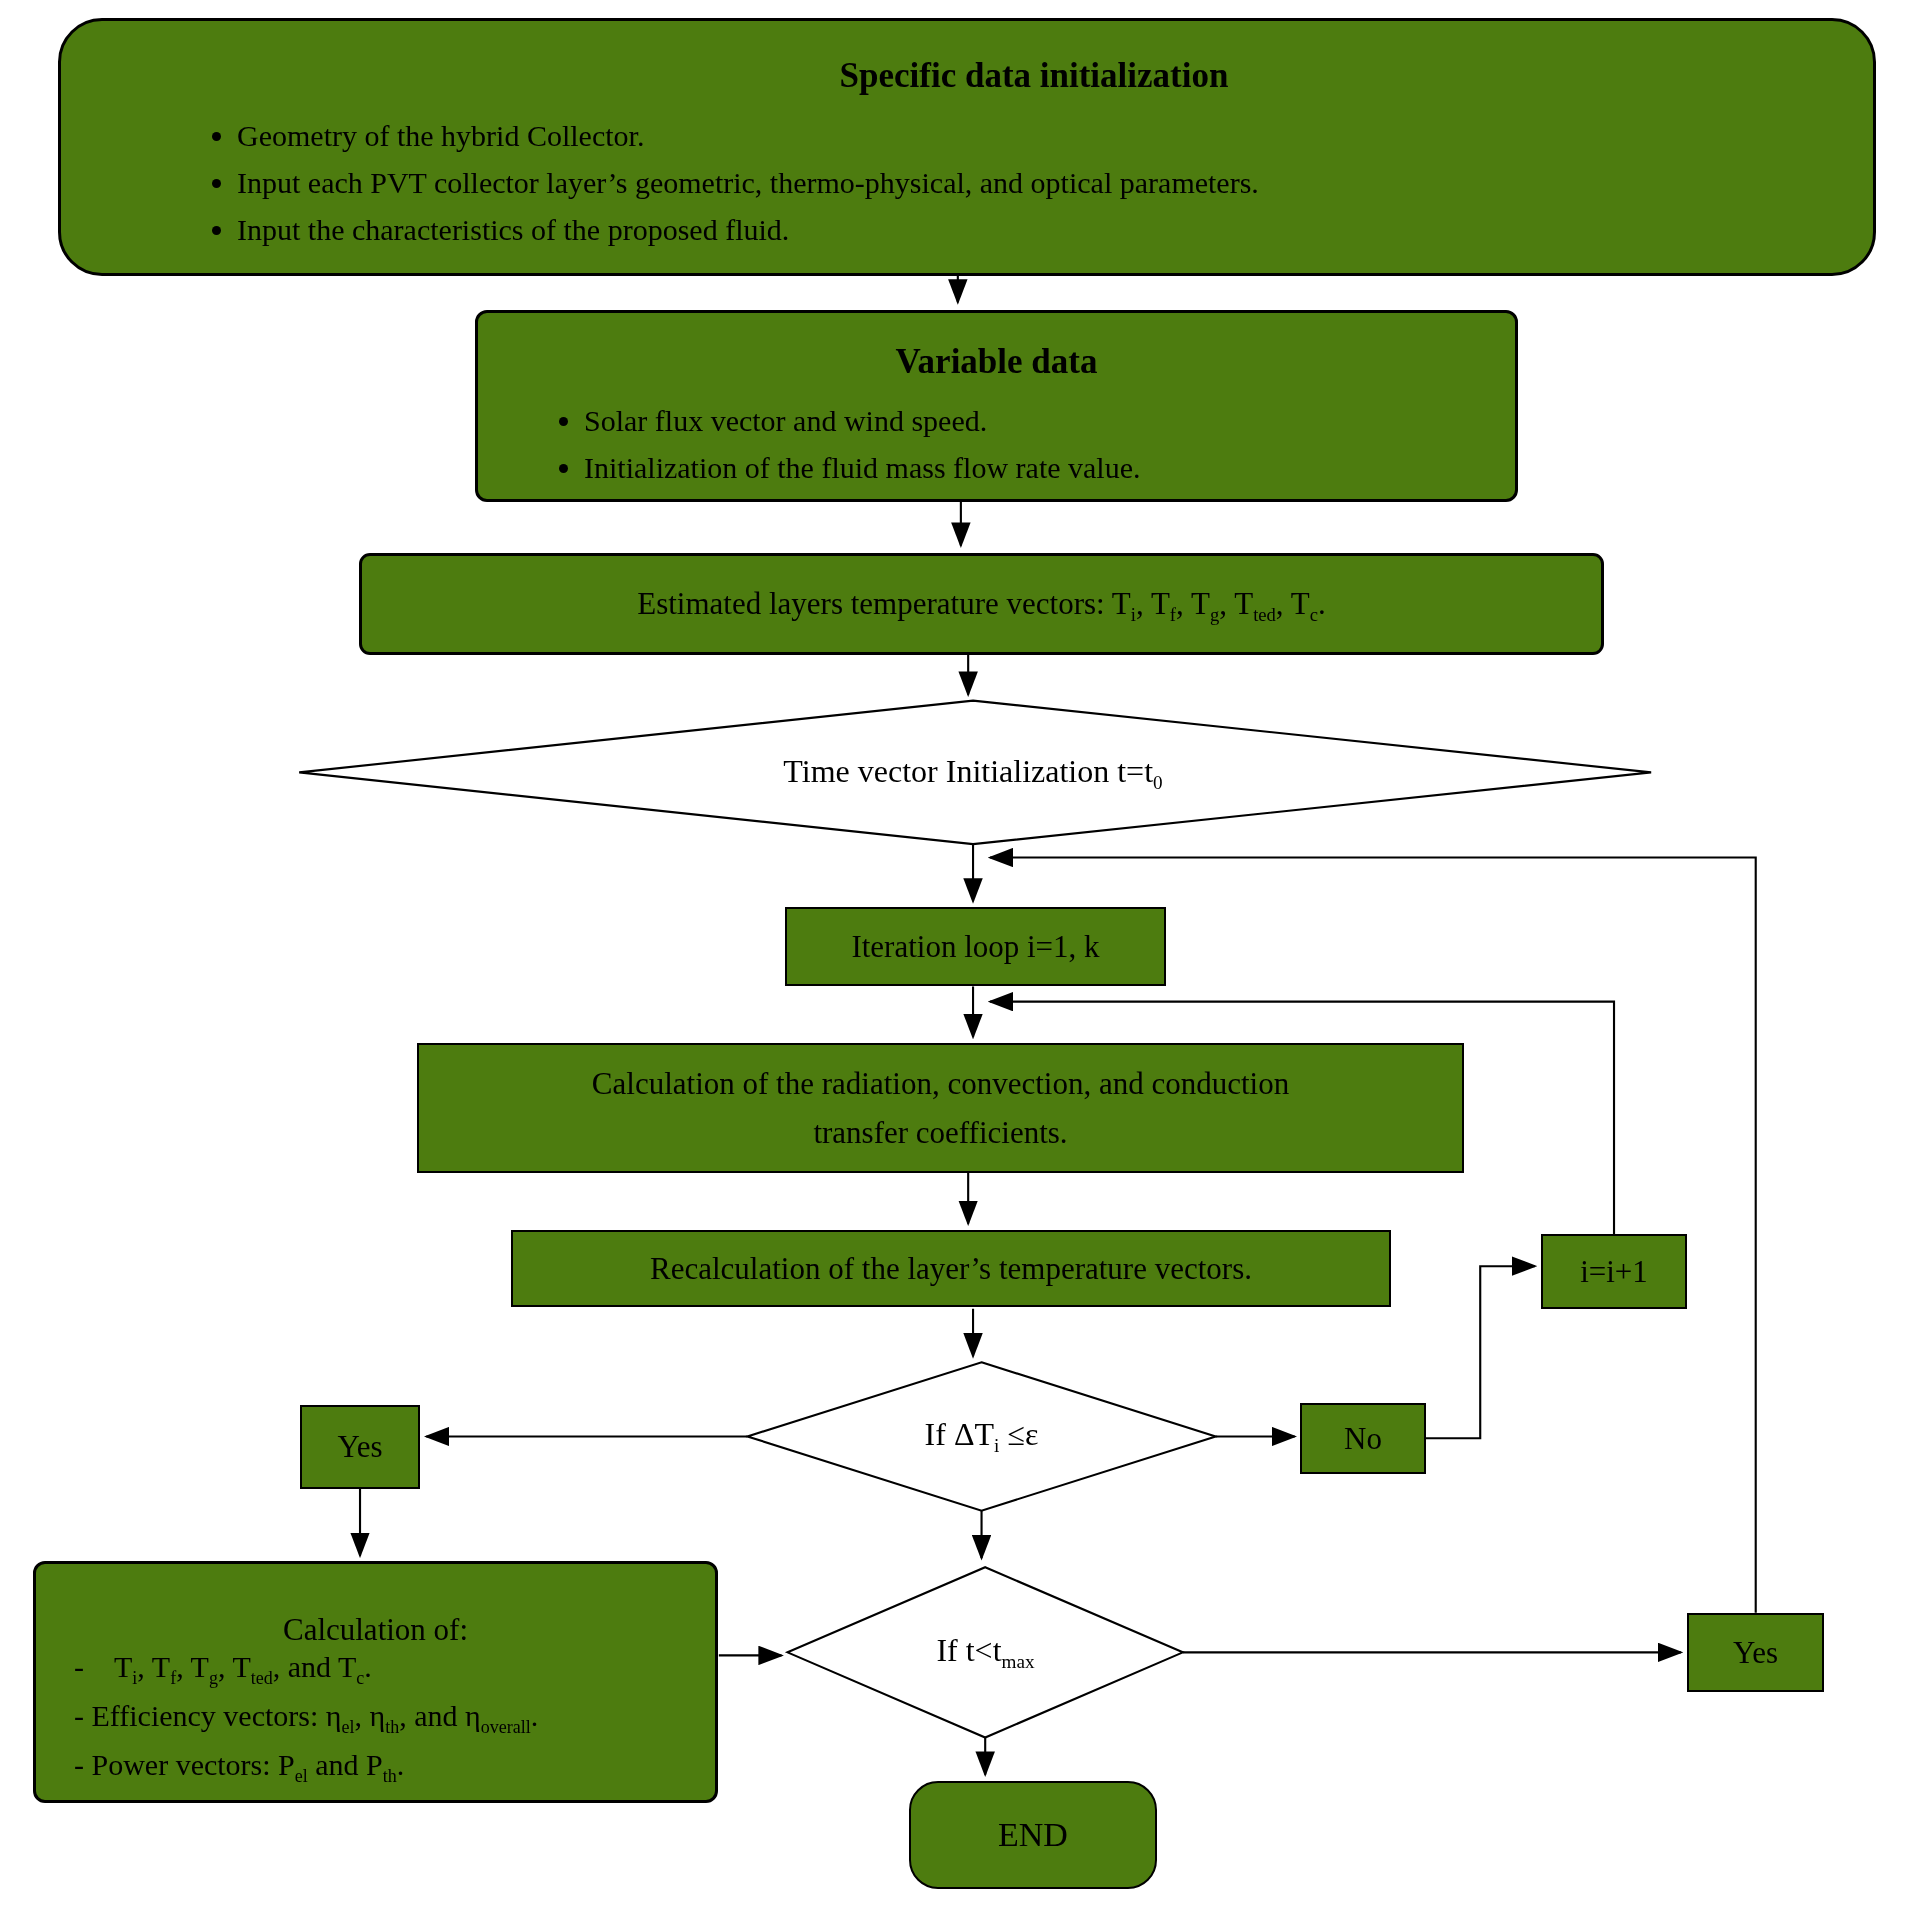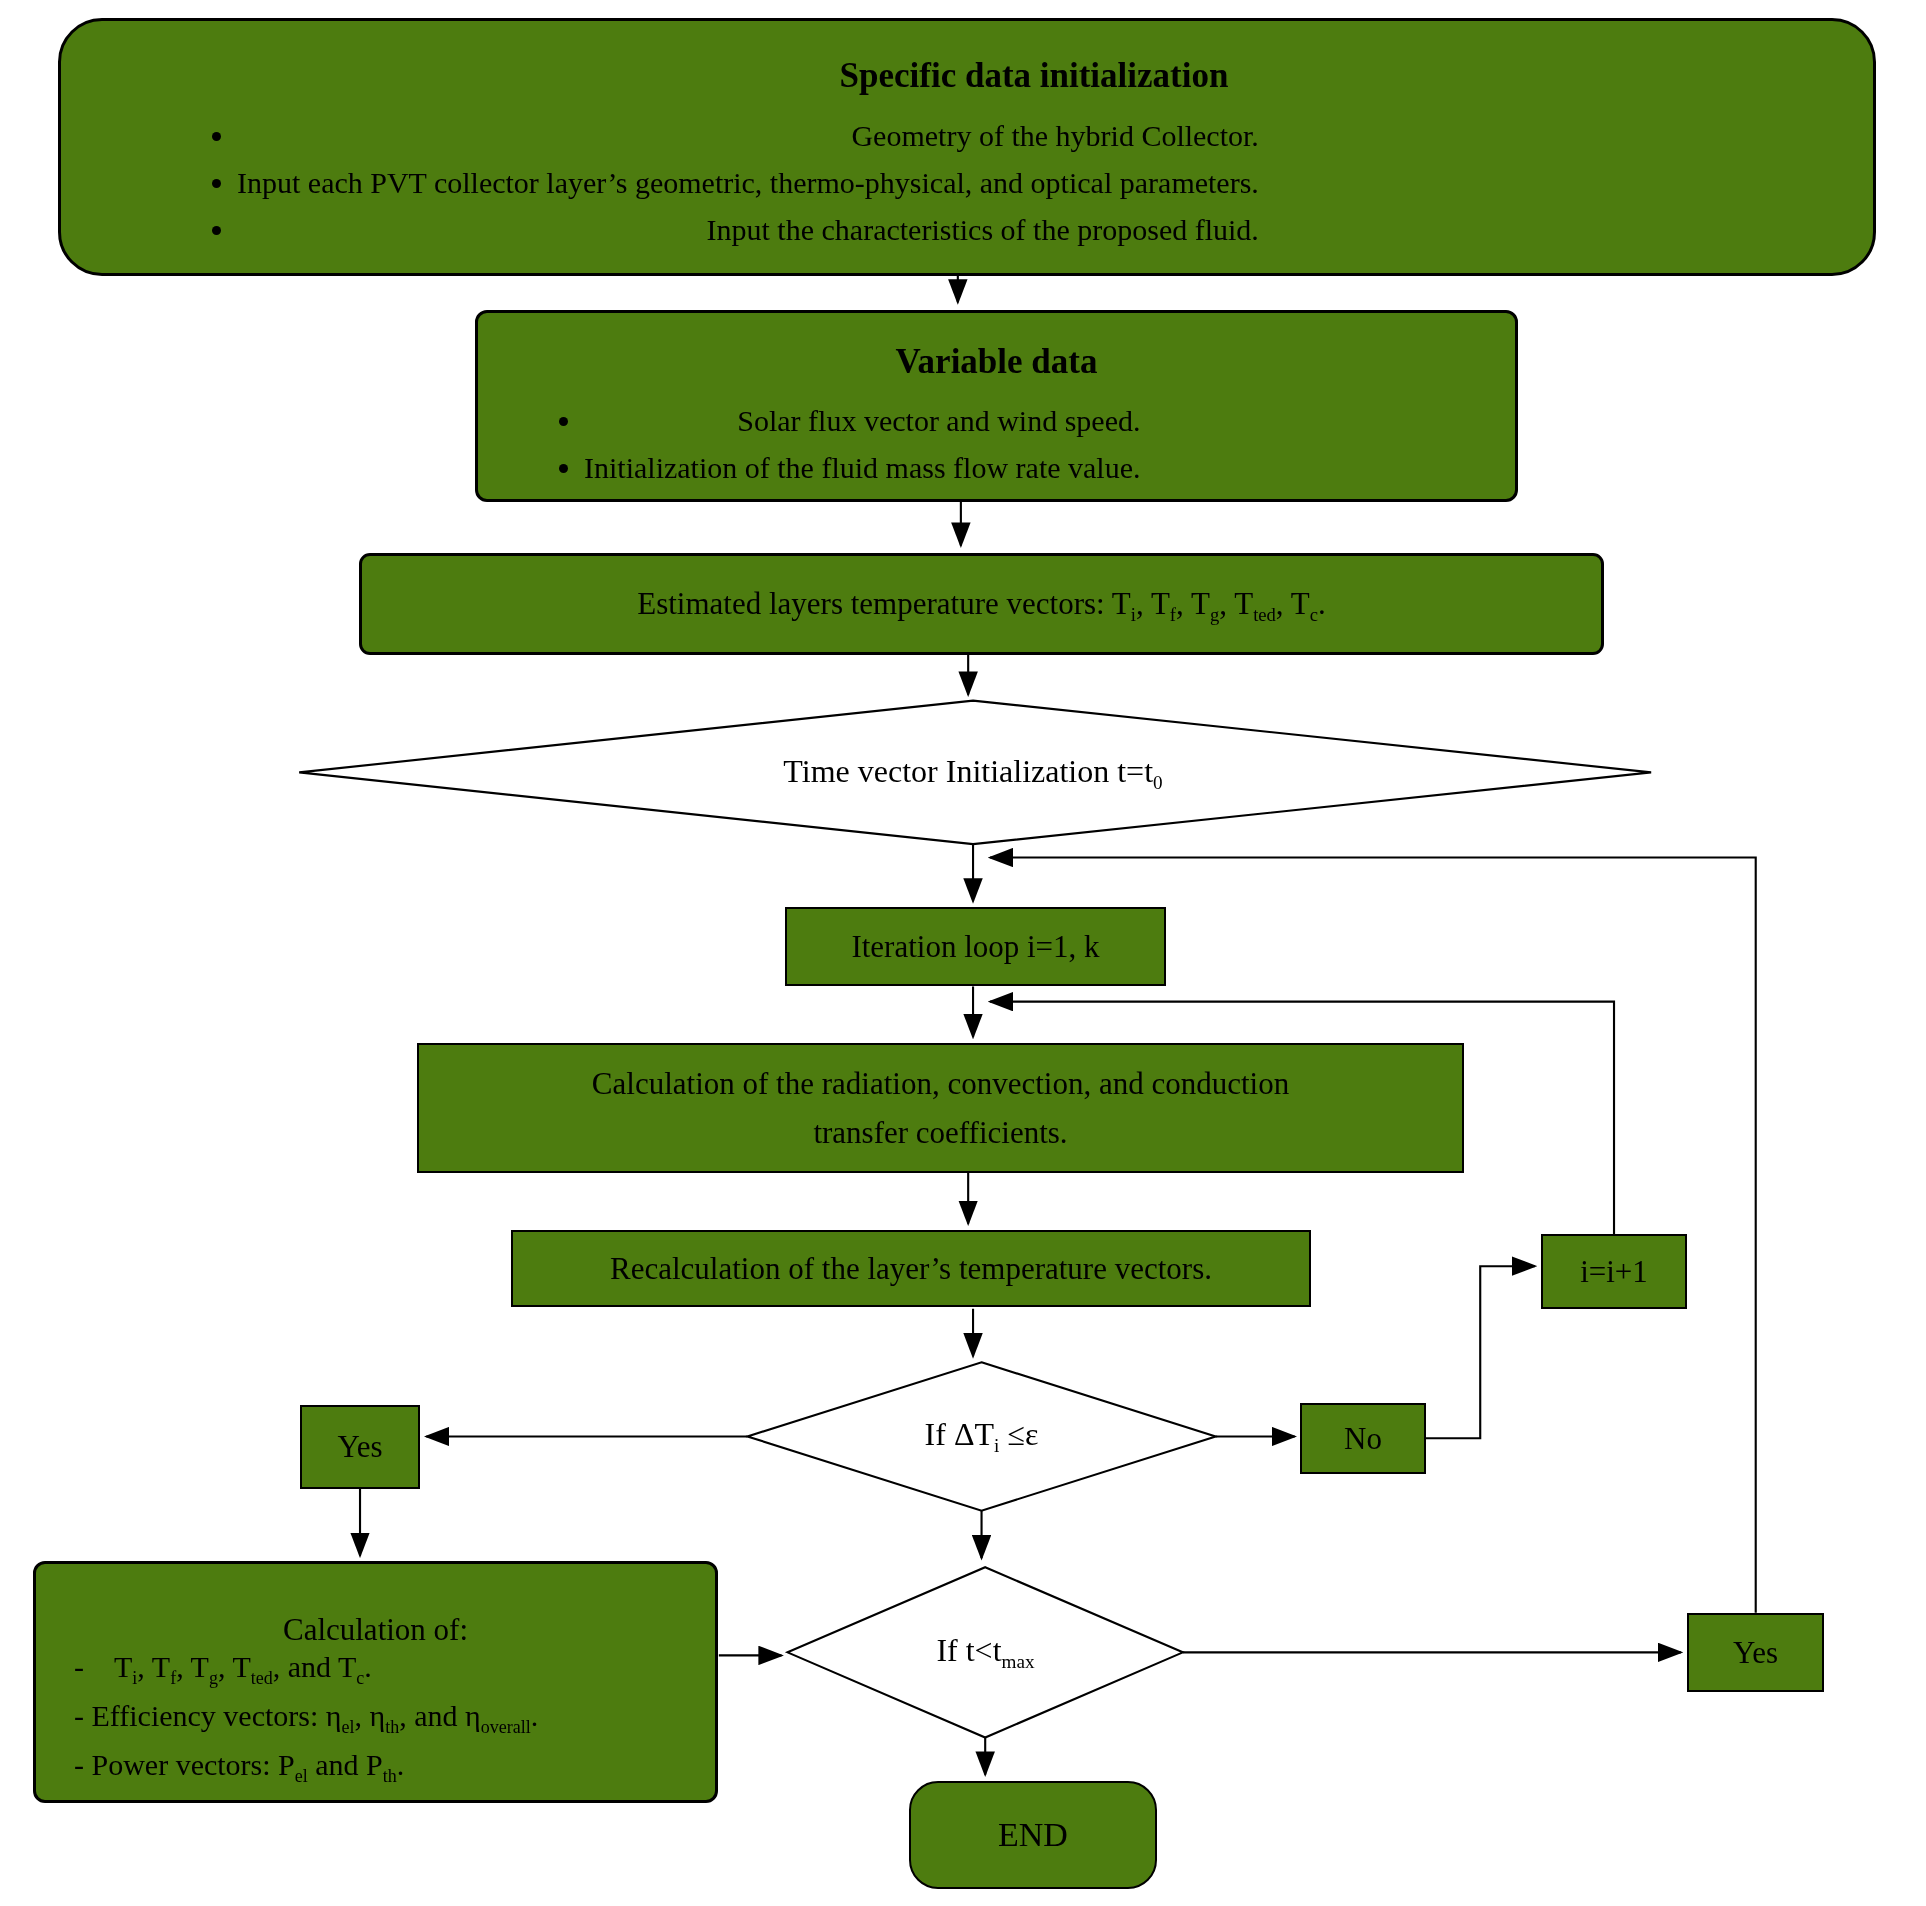--- a/index.html
+++ b/index.html
@@ -16,21 +16,21 @@
     box-sizing:border-box;border:2.4px solid #000;
     display:flex;flex-direction:column;align-items:center;justify-content:center;
     text-align:center;
   }
   .rounded-lg{border-radius:44px;border-width:3px;}
   .rounded-md{border-radius:12px;border-width:3px;}
   .rounded-sm{border-radius:17px;border-width:3px;}
   .title{font-weight:bold;font-size:35px;}
   .body-text{font-size:30px;border-radius:11px;}
   .label-text{font-size:31px;}
-  ul.bullets{margin:0;padding:0;list-style:disc;text-align:right;}
+  ul.bullets{margin:0;padding:0;list-style:disc;text-align:left;}
   ul.bullets li{font-size:30px;line-height:47px;}
   .abs{position:absolute;}
   .dia-label{
     position:absolute;z-index:3;text-align:center;font-size:32px;
     background:transparent;
   }
   sub{font-size:0.6em;line-height:0;}
   .dash-items{position:absolute;text-align:left;font-size:30px;line-height:49px;white-space:nowrap;}
 </style>
 </head>
@@ -102,21 +102,21 @@
 
   <div class="node label-text" style="left:785px;top:907px;width:381px;height:79px;">
     <div>Iteration loop i=1, k</div>
   </div>
 
   <div class="node label-text" style="left:417px;top:1043px;width:1047px;height:130px;line-height:49px;">
     <div>Calculation of the radiation, convection, and conduction</div>
     <div>transfer coefficients.</div>
   </div>
 
-  <div class="node label-text" style="left:511px;top:1230px;width:800px;height:77px;">
+  <div class="node label-text" style="left:511px;top:1230px;width:880px;height:77px;">
     <div>Recalculation of the layer’s temperature vectors.</div>
   </div>
 
   <div class="dia-label" style="left:799px;top:1416px;width:365px;"><span>If ΔT</span><sub>i</sub><span> ≤ε</span></div>
 
   <div class="node label-text" style="left:300px;top:1405px;width:120px;height:84px;">
     <div>Yes</div>
   </div>
 
   <div class="node label-text" style="left:1300px;top:1403px;width:126px;height:71px;">

